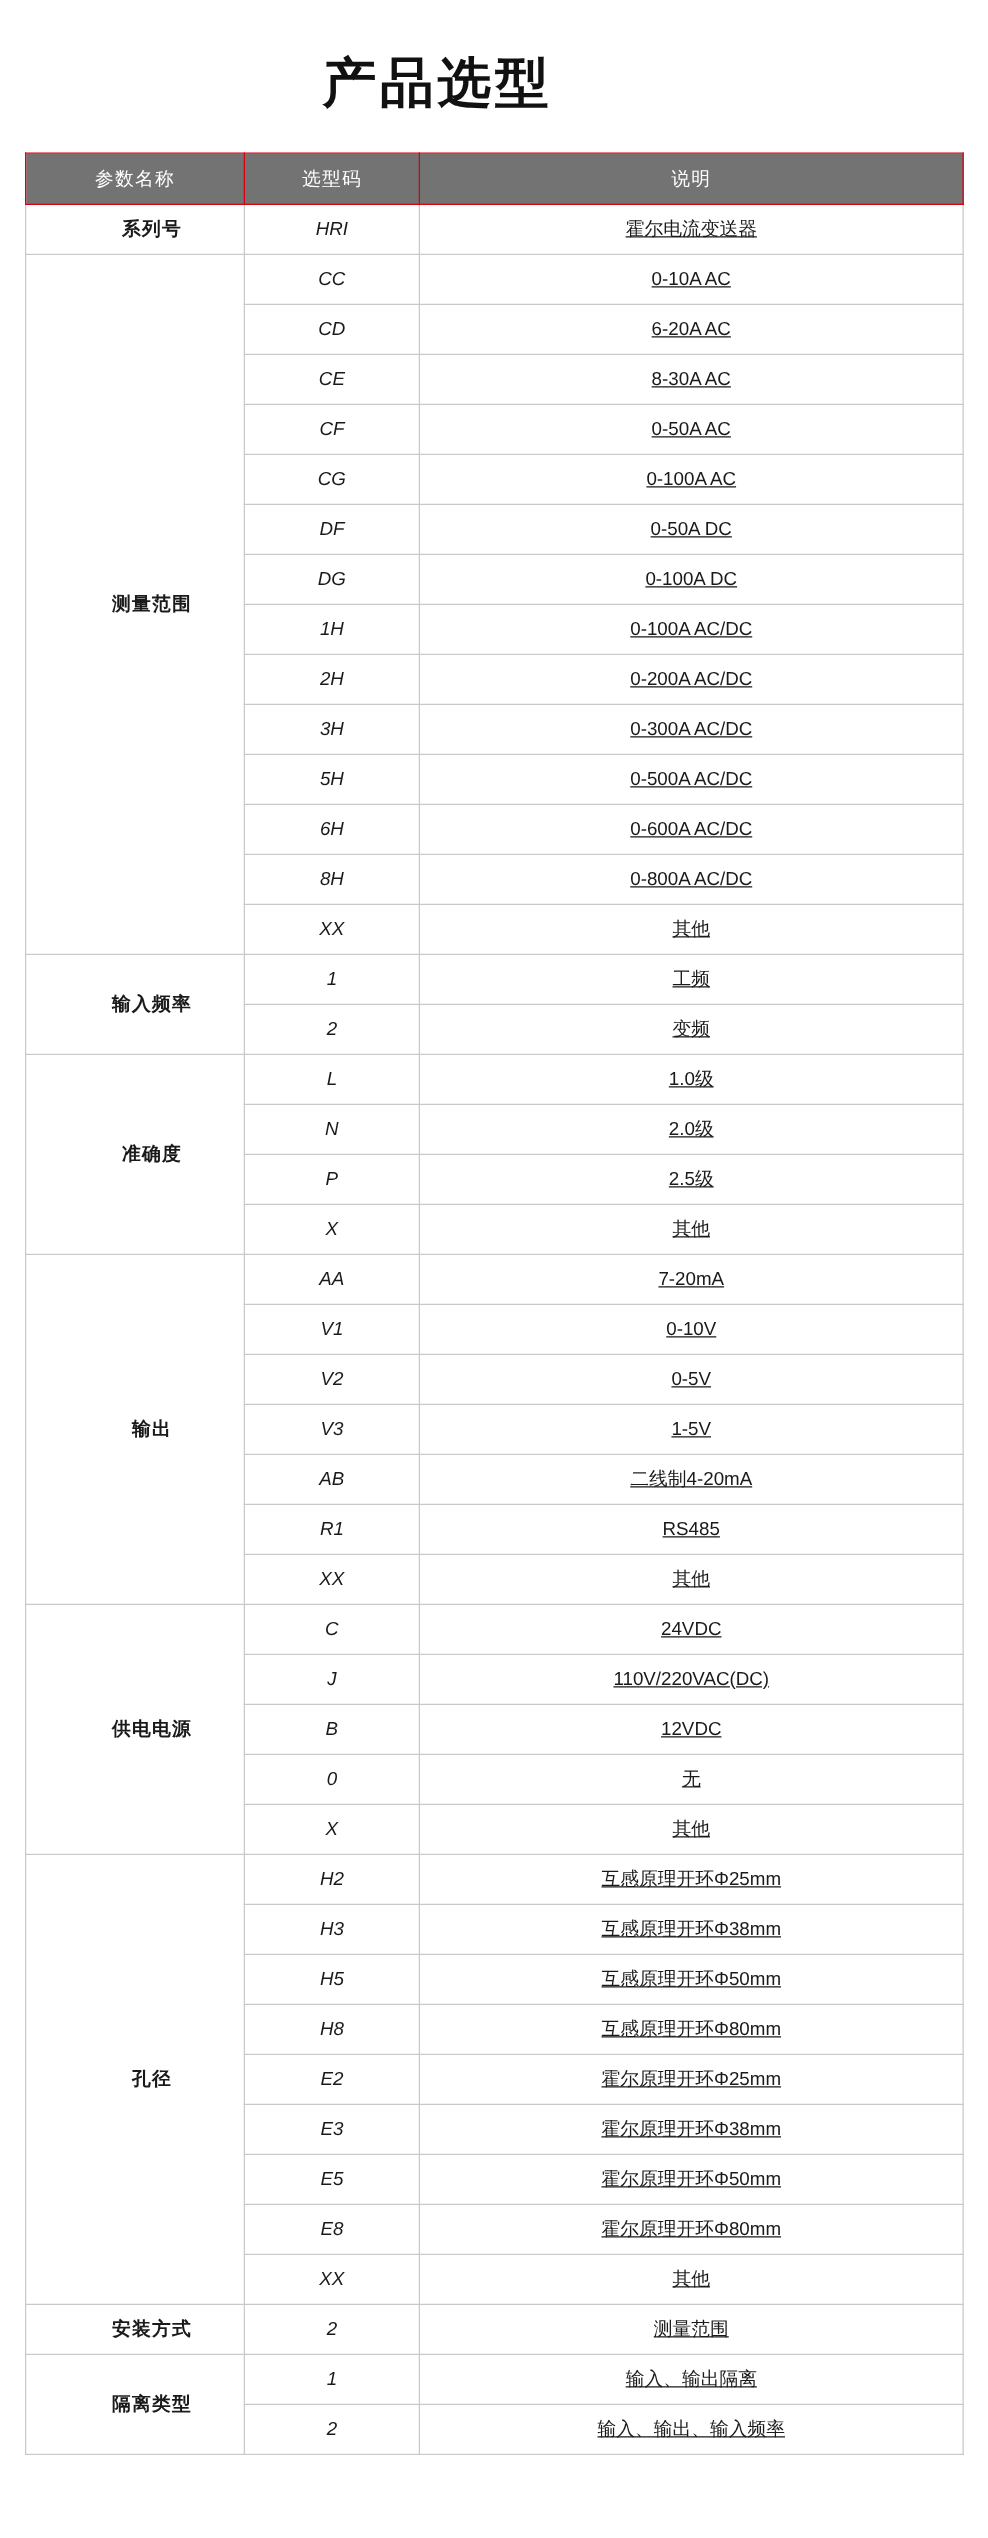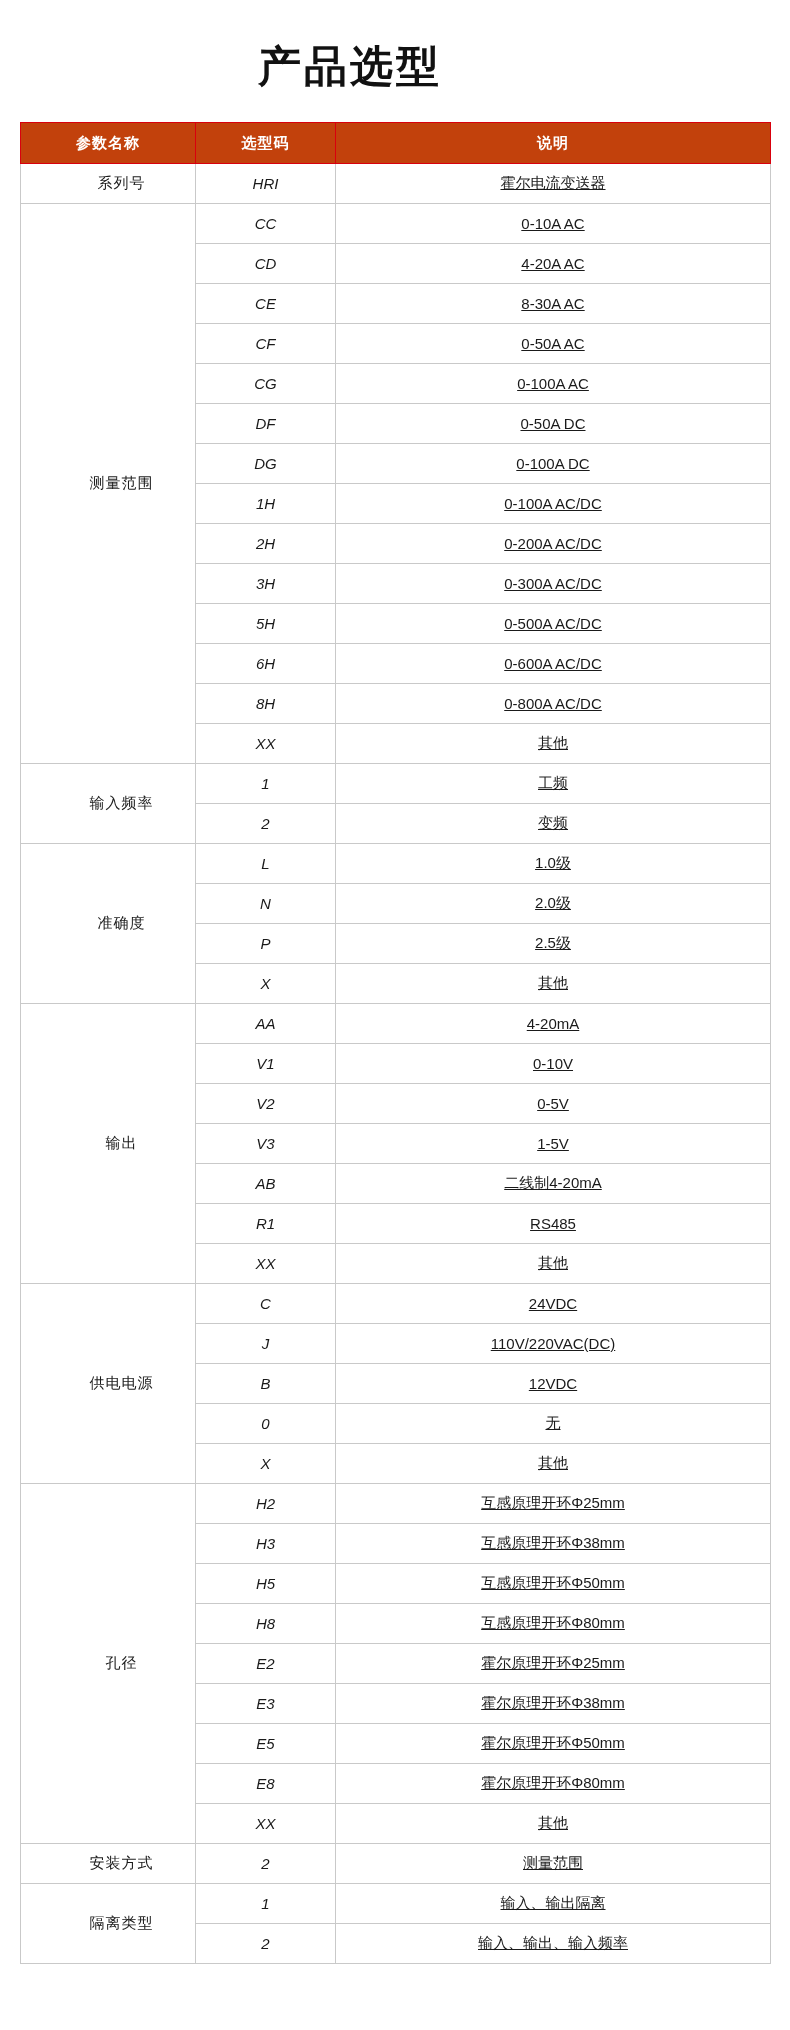--- a/index.html
+++ b/index.html
@@ -31,40 +31,40 @@
     width: 750px;
     margin: 0 auto;
     border-collapse: collapse;
     table-layout: fixed;
   }
   table.spec-table col.c1 { width: 175px; }
   table.spec-table col.c2 { width: 140px; }
   table.spec-table col.c3 { width: 435px; }
 
   table.spec-table th {
-    background: #c2410c;
+    background: #737373;
     color: #ffffff;
     font-size: 15px;
-    font-weight: bold;
+    font-weight: normal;
     height: 38px;
     border: 1px solid #d9000d;
     text-align: center;
     letter-spacing: 1px;
   }
   table.spec-table td {
     border: 1px solid #c9c9c9;
     height: 37px;
     font-size: 15px;
     text-align: center;
     vertical-align: middle;
     color: #1a1a1a;
     background: #ffffff;
   }
   table.spec-table td.param {
-    font-weight: normal;
+    font-weight: bold;
     letter-spacing: 1px;
     padding-left: 28px;
   }
   table.spec-table td.code {
     font-size: 15px;
     font-style: italic;
   }
   table.spec-table td.desc {
     font-size: 15px;
     text-decoration: underline;
@@ -96,21 +96,21 @@
           <td class="code">HRI</td>
           <td class="desc">霍尔电流变送器</td>
         </tr>
         <tr>
           <td class="param" rowspan="14">测量范围</td>
           <td class="code">CC</td>
           <td class="desc">0-10A AC</td>
         </tr>
         <tr>
           <td class="code">CD</td>
-          <td class="desc">4-20A AC</td>
+          <td class="desc">6-20A AC</td>
         </tr>
         <tr>
           <td class="code">CE</td>
           <td class="desc">8-30A AC</td>
         </tr>
         <tr>
           <td class="code">CF</td>
           <td class="desc">0-50A AC</td>
         </tr>
         <tr>
@@ -175,21 +175,21 @@
           <td class="code">P</td>
           <td class="desc">2.5级</td>
         </tr>
         <tr>
           <td class="code">X</td>
           <td class="desc">其他</td>
         </tr>
         <tr>
           <td class="param" rowspan="7">输出</td>
           <td class="code">AA</td>
-          <td class="desc">4-20mA</td>
+          <td class="desc">7-20mA</td>
         </tr>
         <tr>
           <td class="code">V1</td>
           <td class="desc">0-10V</td>
         </tr>
         <tr>
           <td class="code">V2</td>
           <td class="desc">0-5V</td>
         </tr>
         <tr>

